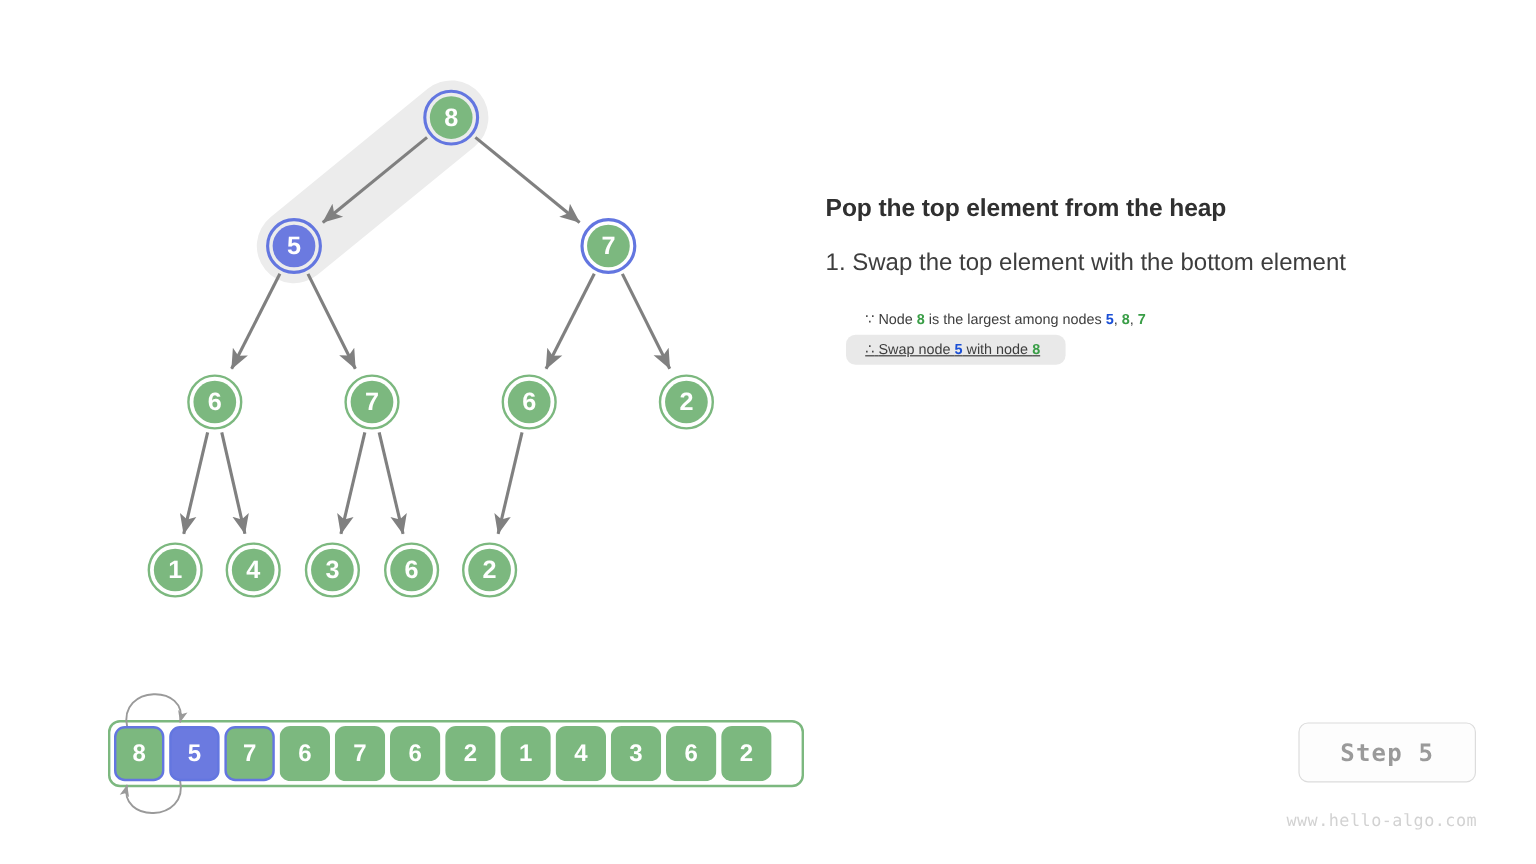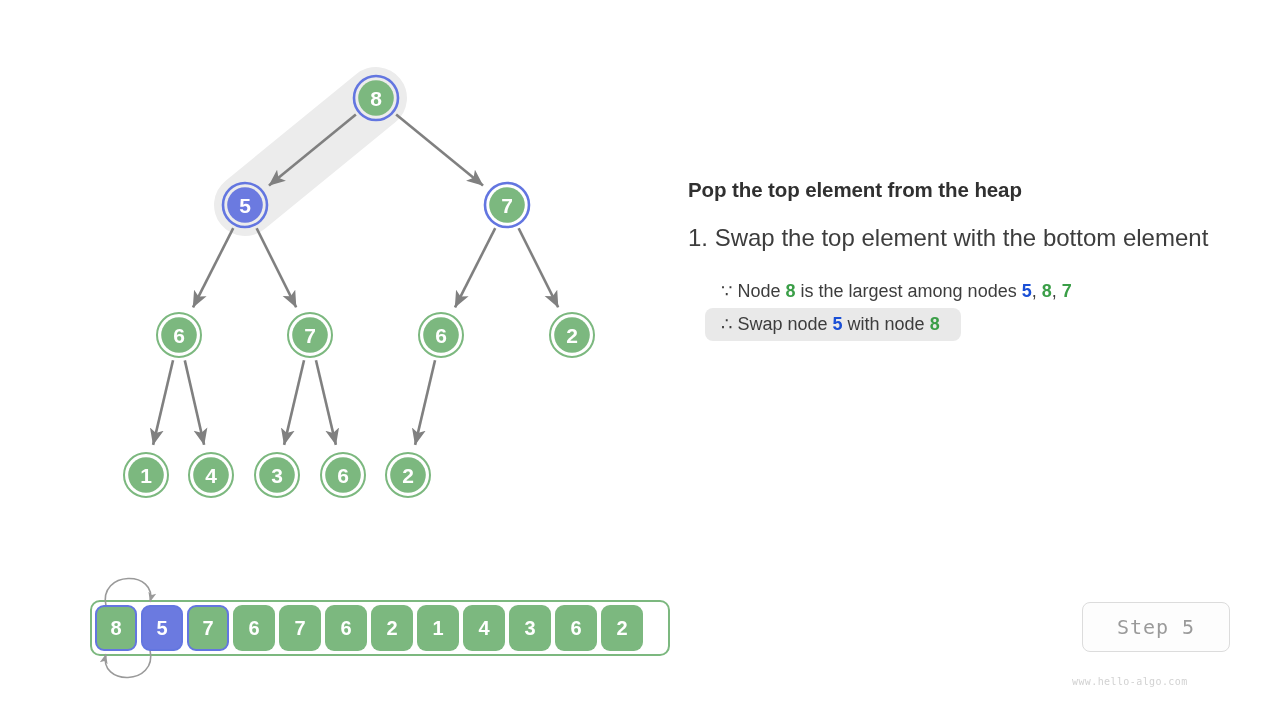--- a/index.html
+++ b/index.html
@@ -78,73 +78,73 @@
   }
   #swap-arrows {
     position: absolute;
     left: -6px; top: -28px;
     pointer-events: none;
   }
 
   
   #text-panel {
     position: absolute;
-    left: 688px; top: 178px;
+    left: 688px; top: 162px;
     width: 560px;
   }
   #heading {
     font-size: 20.5px;
     font-weight: 700;
     color: #303030;
     letter-spacing: -0.1px;
     margin: 0 0 22px 0;
   }
   .step-line {
-    font-size: 24px;
+    font-size: 20px;
     color: #3d3d3d;
     margin-bottom: 27px;
     white-space: nowrap;
   }
   .reason-wrap { margin-top: -4px; }
   .reason-line {
-    font-size: 18px;
+    font-size: 12px;
     color: #3d3d3d;
     margin-left: 17px;
     padding: 5px 21px 6px 16px;
     display: inline-block;
     white-space: nowrap;
     border-radius: 8px;
   }
-  .reason-line.boxed { background: #e9e9e9; }
+  .reason-line.boxed { background: #e9e9e9; text-decoration: underline; }
   .num-blue  { color: #1a4fd6; font-weight: 700; }
   .num-green { color: #3a9e47; font-weight: 700; }
 
   
   #step-badge {
     position: absolute;
     left: 1082px; top: 602px;
     width: 148px; height: 50px;
     box-sizing: border-box;
     border: 1px solid #dcdcdc;
     border-radius: 8px;
     background: #fdfdfd;
     display: flex;
     align-items: center;
     justify-content: center;
     font-family: "DejaVu Sans Mono", monospace;
     font-size: 20px;
-    font-weight: 400;
+    font-weight: 700;
     color: #9a9a9a;
     letter-spacing: 1px;
   }
   #watermark {
     position: absolute;
     left: 1072px; top: 676px;
     font-family: "DejaVu Sans Mono", monospace;
-    font-size: 10px;
+    font-size: 14px;
     color: #d2d2d2;
     letter-spacing: 0.4px;
   }
 </style>
 </head>
 <body>
 
 <div id="tree-panel">
   <svg id="tree-svg" width="680" height="560">
     <defs>

